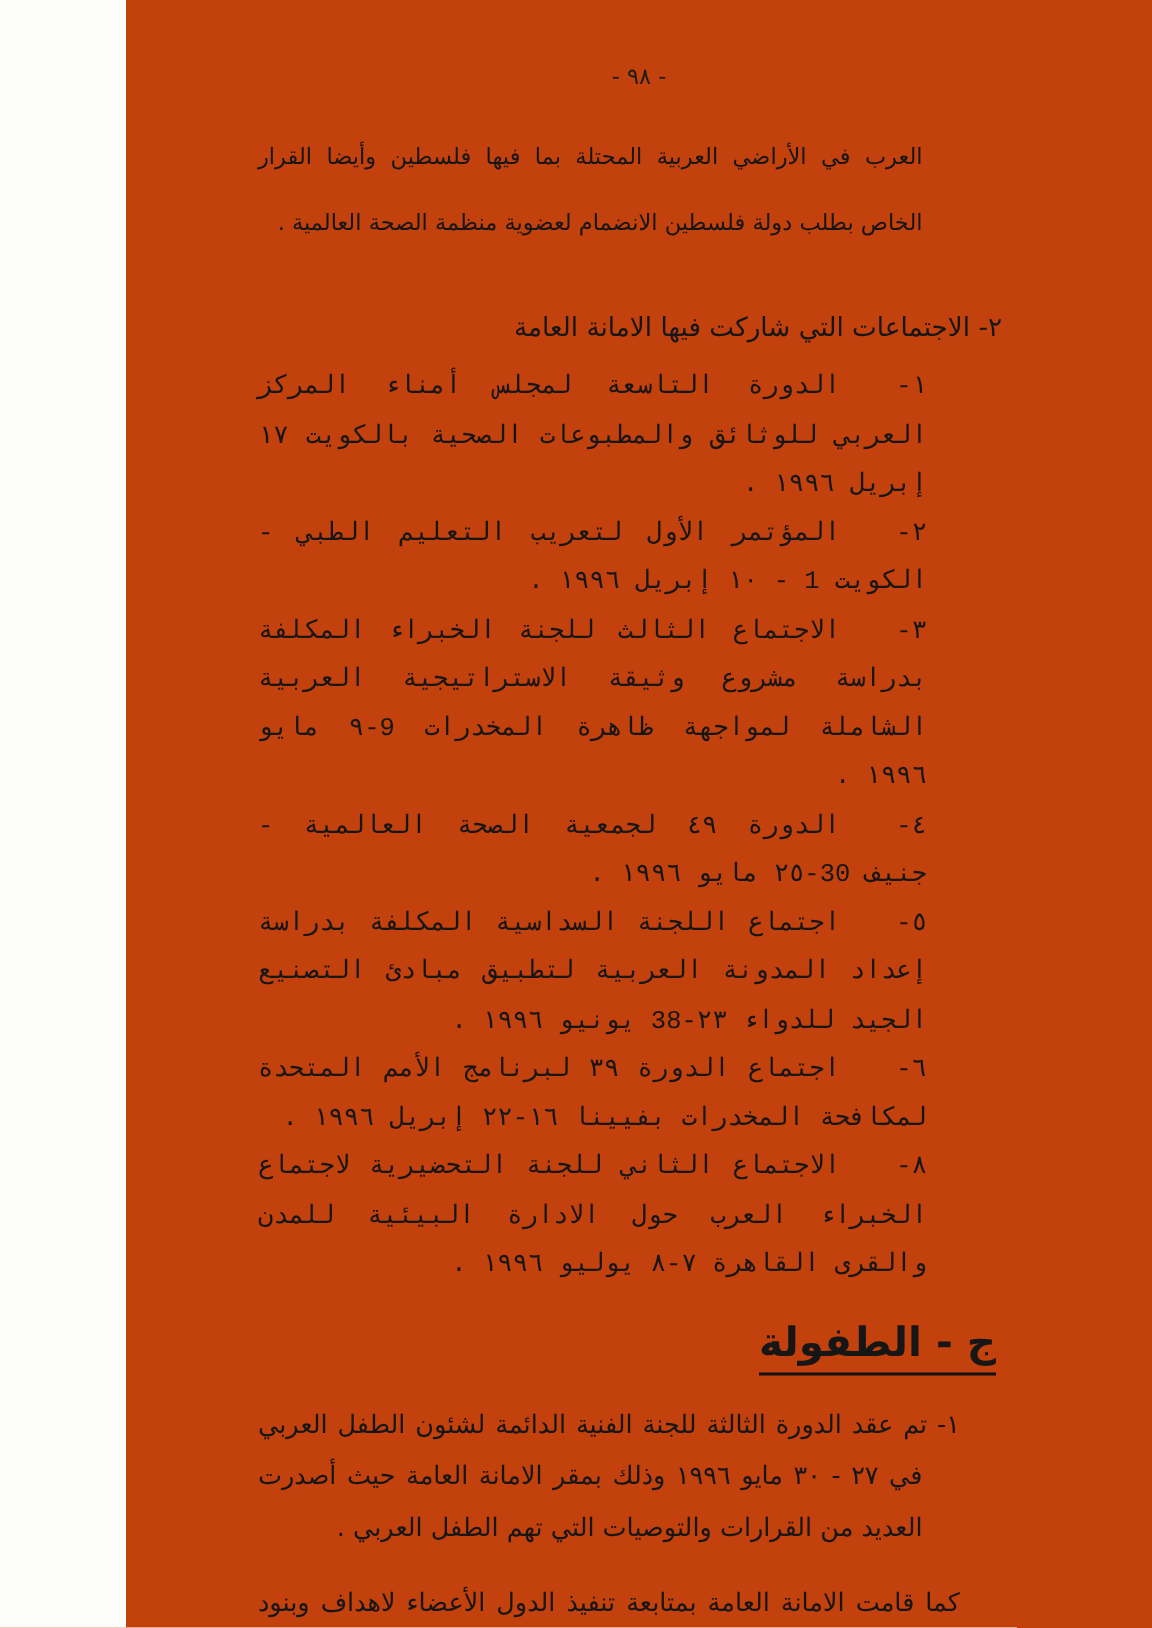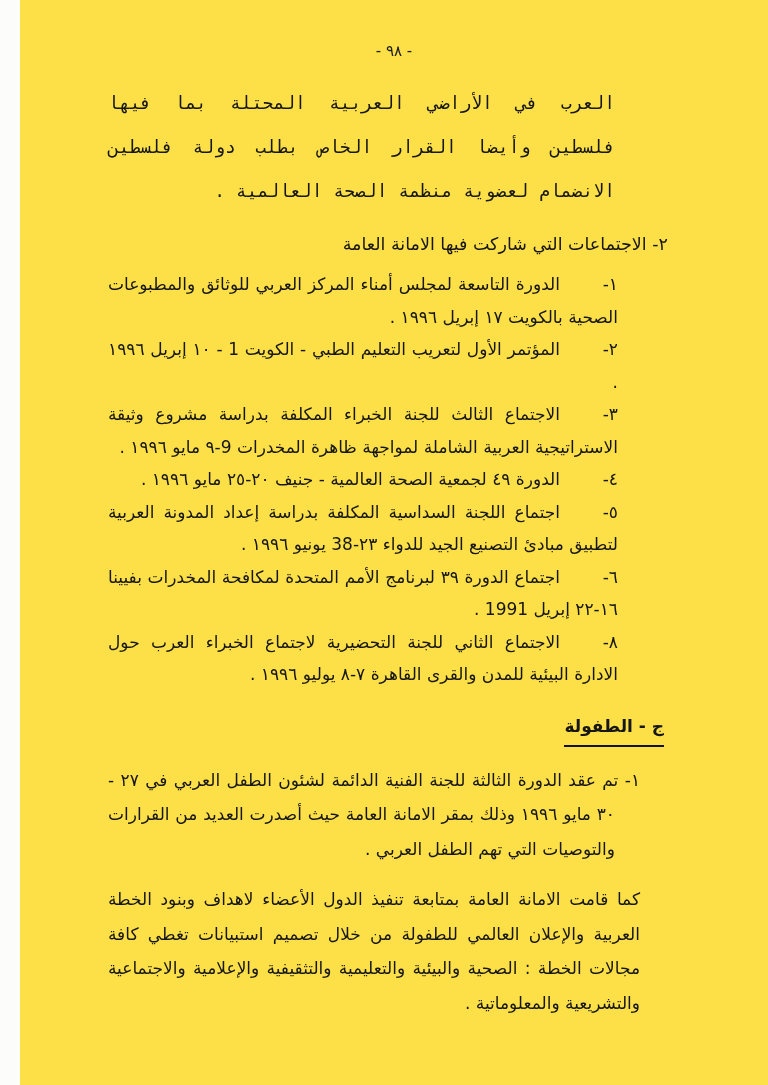--- a/index.html
+++ b/index.html
@@ -2,67 +2,67 @@
 <html lang="ar" dir="rtl"><head>
 <meta charset="utf-8">
 <style>
   html, body {
     margin: 0;
     padding: 0;
     background: #fcfcfa;
   }
   .page {
     position: relative;
-    width: 748px;
+    width: 684px;
     height: 1085px;
     box-sizing: border-box;
     padding-top: 42px;
-    background: #fde047;
+    background: #c2410c;
     color: #161616;
     font-family: "DejaVu Sans", sans-serif;
     direction: rtl;
     overflow: hidden;
   }
   .page-number {
     text-align: center;
     font-size: 15px;
     letter-spacing: 2px;
     color: #1c1c1c;
   }
   .intro {
     margin: 22px 153px 0 88px;
-    font-size: 18px;
+    font-size: 15px;
     line-height: 44px;
     text-align: justify;
-    font-family: Liberation Mono, monospace;
   }
   .sec-heading {
-    margin: 18px 100px 0 88px;
+    margin: 37px 100px 0 88px;
     font-size: 17.5px;
     font-weight: normal;
     line-height: 24px;
   }
   .meetings-list {
     margin: 12px 150px 0 88px;
+    font-family: Liberation Mono, monospace;
   }
   .item {
     margin: 0;
     font-size: 17px;
     line-height: 32.5px;
     text-align: justify;
   }
   .item .num {
     display: inline-block;
     width: 58px;
     vertical-align: baseline;
   }
   .child-heading {
     margin: 20px 104px 0 88px;
     text-align: right;
-    font-size: 17px;
+    font-size: 27px;
     font-weight: bold;
     line-height: 30px;
   }
   .child-heading .underline {
     display: inline-block;
     border-bottom: 2.5px solid #111;
     padding-bottom: 4px;
   }
   .para-a {
     margin: 16px 128px 16px 88px;
@@ -98,27 +98,27 @@
     <p class="item">
       <span class="num">١-</span><span>الدورة التاسعة لمجلس أمناء المركز العربي للوثائق والمطبوعات الصحية بالكويت ١٧ إبريل ١٩٩٦ .</span>
     </p>
     <p class="item">
       <span class="num">٢-</span><span>المؤتمر الأول لتعريب التعليم الطبي - الكويت 1 - ١٠ إبريل ١٩٩٦ .</span>
     </p>
     <p class="item">
       <span class="num">٣-</span><span>الاجتماع الثالث للجنة الخبراء المكلفة بدراسة مشروع وثيقة الاستراتيجية العربية الشاملة لمواجهة ظاهرة المخدرات 9-٩ مايو ١٩٩٦ .</span>
     </p>
     <p class="item">
-      <span class="num">٤-</span><span>الدورة ٤٩ لجمعية الصحة العالمية - جنيف ٢٠-٢٥ مايو ١٩٩٦ .</span>
+      <span class="num">٤-</span><span>الدورة ٤٩ لجمعية الصحة العالمية - جنيف 30-٢٥ مايو ١٩٩٦ .</span>
     </p>
     <p class="item">
       <span class="num">٥-</span><span>اجتماع اللجنة السداسية المكلفة بدراسة إعداد المدونة العربية لتطبيق مبادئ التصنيع الجيد للدواء ٢٣-38 يونيو ١٩٩٦ .</span>
     </p>
     <p class="item">
-      <span class="num">٦-</span><span>اجتماع الدورة ٣٩ لبرنامج الأمم المتحدة لمكافحة المخدرات بفيينا ١٦-٢٢ إبريل 1991 .</span>
+      <span class="num">٦-</span><span>اجتماع الدورة ٣٩ لبرنامج الأمم المتحدة لمكافحة المخدرات بفيينا ١٦-٢٢ إبريل ١٩٩٦ .</span>
     </p>
     <p class="item">
       <span class="num">٨-</span><span>الاجتماع الثاني للجنة التحضيرية لاجتماع الخبراء العرب حول الادارة البيئية للمدن والقرى القاهرة ٧-٨ يوليو ١٩٩٦ .</span>
     </p>
   </div>
 
   <h2 class="child-heading">
     <span class="underline">ج - الطفولة</span>
   </h2>
 

